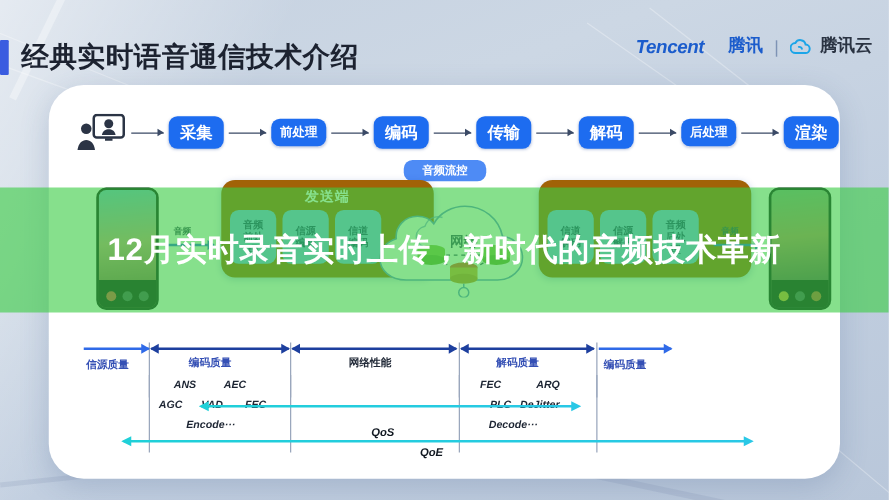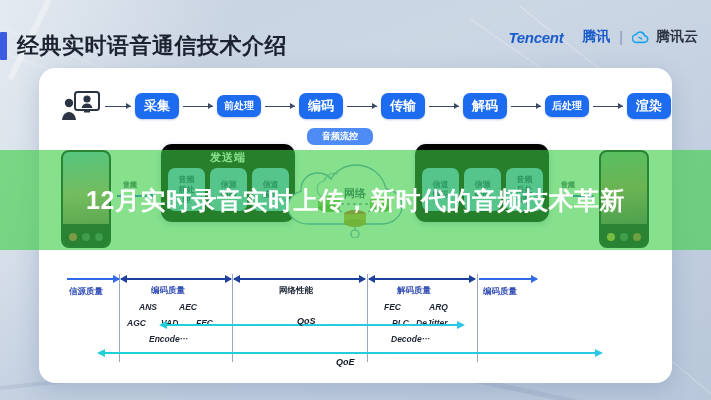--- a/index.html
+++ b/index.html
@@ -32,54 +32,55 @@
   .brand-tc{font-size:15px;font-weight:bold;font-style:italic;color:#1b5ccc;letter-spacing:-.3px;}
   .brand-cn{font-size:14px;font-weight:bold;color:#1b5ccc;margin-left:12px;}
   .brand-sep{color:#7e93b5;font-size:14px;margin:0 2px;}
   .brand-cloud{width:17px;height:13px;position:relative;}
   .brand-cloud svg{display:block;}
   .brand-yun{font-size:14px;font-weight:bold;color:#2a3342;}
 
   
   .card{
     position:absolute;left:39px;top:68px;width:633px;height:315px;
-    background:#ffffff;border-radius:16px;
+    background:#ffffff;border-radius:28px;
     box-shadow:0 6px 22px rgba(70,95,140,.22);
     overflow:hidden;
   }
 
   
   .pipe{position:absolute;left:0;top:16px;width:633px;height:44px;display:flex;align-items:center;}
   .pipe-ico{width:40px;height:30px;position:relative;margin-left:22px;}
   .chip{
     background:#1d6cf0;color:#fff;border-radius:7px;
     display:flex;align-items:center;justify-content:center;
     font-weight:bold;white-space:nowrap;box-shadow:0 1px 2px rgba(20,60,150,.25);
   }
   .chip.big{height:26px;padding:0 9px;font-size:13px;}
   .chip.sm{height:22px;padding:0 7px;font-size:10px;}
   .arw{flex:0 0 auto;height:9px;position:relative;margin:0 4px;}
   .arw i{position:absolute;left:0;top:4px;height:1.5px;background:#3b4a66;width:100%;}
   .arw b{position:absolute;right:0;top:1px;width:0;height:0;
     border-left:5px solid #3b4a66;border-top:3.5px solid transparent;border-bottom:3.5px solid transparent;}
 
   
-  .mid{position:absolute;left:0;top:62px;width:586px;height:150px;}
+  .mid{position:absolute;left:16px;top:62px;width:586px;height:150px;}
   .phone{
     position:absolute;width:46px;height:94px;border-radius:8px;
     background:#11141c;border:2px solid #0d1016;overflow:hidden;
   }
   .phone .pic{position:absolute;inset:0;}
   .phone .strip{position:absolute;left:0;right:0;bottom:0;height:22px;background:#0b0d13;}
   .dotrow{position:absolute;left:0;right:0;bottom:5px;display:flex;justify-content:center;gap:5px;}
   .dotrow s{width:8px;height:8px;border-radius:50%;display:block;}
 
   .panel{
-    position:absolute;border-radius:11px;background:#000000;
+    position:absolute;border-radius:11px;background:#a16207;
     box-shadow:0 2px 6px rgba(20,60,160,.25);
+    padding-left:36px;
   }
   .panel .ttl{
     position:absolute;left:0;right:0;top:6px;text-align:center;
     color:#fff;font-size:11px;font-weight:bold;letter-spacing:1px;
   }
   .sub{
     position:absolute;top:24px;width:37px;height:43px;border-radius:7px;
     background:#7eb8ff;color:#123a86;font-size:8px;font-weight:bold;
     display:flex;align-items:center;justify-content:center;text-align:center;
     line-height:10px;padding:0 2px;box-sizing:border-box;
@@ -345,21 +346,21 @@
 
       <div class="tech" style="left:345px;top:28px;">FEC</div>
       <div class="tech" style="left:390px;top:28px;">ARQ</div>
       <div class="tech" style="left:353px;top:44px;">PLC</div>
       <div class="tech" style="left:377px;top:44px;">DeJitter</div>
       <div class="tech" style="left:352px;top:60px;">Decode···</div>
 
       <div class="cyanline" style="left:122px;top:50px;width:300px;"></div>
       <div class="cyanhead" style="left:120px;top:47px;border-left:none;border-right:8px solid #1fd0d8;"></div>
       <div class="cyanhead" style="left:418px;top:47px;"></div>
-      <div class="cyanlbl" style="left:258px;top:42px;">QoS</div>
+      <div class="cyanlbl" style="left:258px;top:67px;">QoS</div>
 
       <div class="cyanline" style="left:60px;top:78px;width:500px;"></div>
       <div class="cyanhead" style="left:58px;top:75px;border-left:none;border-right:8px solid #1fd0d8;"></div>
       <div class="cyanhead" style="left:556px;top:75px;"></div>
       <div class="cyanlbl" style="left:297px;top:83px;">QoE</div>
     </div>
   </div>
 
   <div class="greenband"></div>
   <div class="overlay-title">12月实时录音实时上传，新时代的音频技术革新</div>

